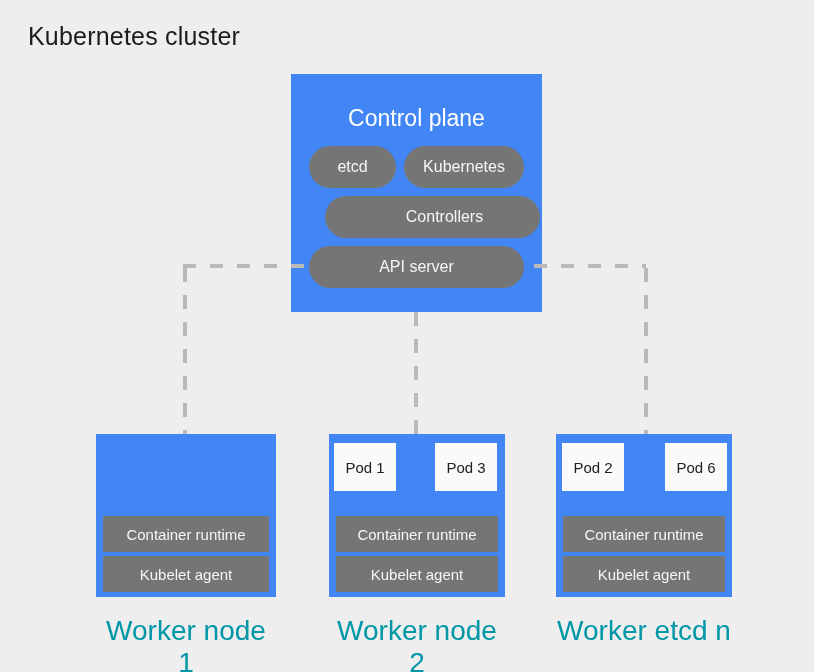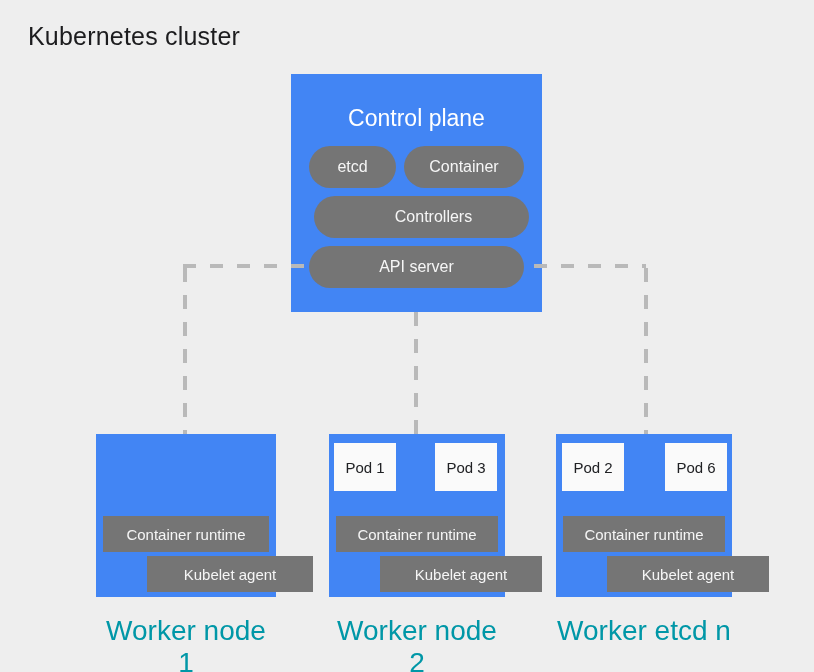--- a/index.html
+++ b/index.html
@@ -35,21 +35,21 @@
     position:absolute;left:0;top:31px;width:100%;
     text-align:center;color:var(--white);font-size:23px;
   }
   .comp{
     position:absolute;background:var(--gray);color:#f6f6f6;
     display:flex;align-items:center;justify-content:center;
     font-size:16px;z-index:3;border-radius:21px;
   }
   .comp-etcd{left:309px;top:146px;width:87px;height:42px;}
   .comp-scheduler{left:404px;top:146px;width:120px;height:42px;}
-  .comp-controllers{left:314px;top:196px;width:215px;height:42px;padding-left:24px;}
+  .comp-controllers{left:325px;top:196px;width:215px;height:42px;padding-left:24px;}
   .comp-apiserver{left:309px;top:246px;width:215px;height:42px;}
   
   .dash-h{
     position:absolute;height:4px;z-index:2;
     background:repeating-linear-gradient(to right,var(--dash) 0 13px,transparent 13px 27px);
   }
   .dash-v{
     position:absolute;width:4px;z-index:0;
     background:repeating-linear-gradient(to bottom,var(--dash) 0 14px,transparent 14px 27px);
   }
@@ -71,21 +71,21 @@
   }
   .node-1 .pod-a{left:59px;}
   .node-2 .pod-a{left:5px;}  .node-2 .pod-b{left:106px;}
   .node-3 .pod-a{left:6px;}  .node-3 .pod-b{left:109px;}
   .node-comp{
     position:absolute;left:7px;width:calc(100% - 14px);height:36px;
     background:var(--gray);color:#f6f6f6;display:flex;align-items:center;justify-content:center;
     font-size:15px;
   }
   .node-runtime{top:82px;}
-  .node-kubelet{top:122px;margin-left:44px;}
+  .node-kubelet{top:122px;}
   .node-label{
     position:absolute;top:615px;text-align:center;
     color:var(--teal);font-size:28px;
   }
   .label-1{left:96px;width:180px;}
   .label-2{left:329px;width:176px;}
   .label-3{left:556px;width:176px;}
 </style>
 </head>
 <body>
@@ -96,21 +96,21 @@
 
   <div class="dash-h dash-top"></div>
   <div class="dash-v dash-left"></div>
   <div class="dash-v dash-mid"></div>
   <div class="dash-v dash-right"></div>
 
   <div class="control-plane">
     <div class="cp-title">Control plane</div>
   </div>
   <div class="comp comp-etcd">etcd</div>
-  <div class="comp comp-scheduler">Container</div>
+  <div class="comp comp-scheduler">Kubernetes</div>
   <div class="comp comp-controllers">Controllers</div>
   <div class="comp comp-apiserver">API server</div>
 
   <div class="node node-1">
     <div class="node-comp node-runtime">Container runtime</div>
     <div class="node-comp node-kubelet">Kubelet agent</div>
   </div>
 
   <div class="node node-2">
     <div class="pod pod-a">Pod 1</div>

